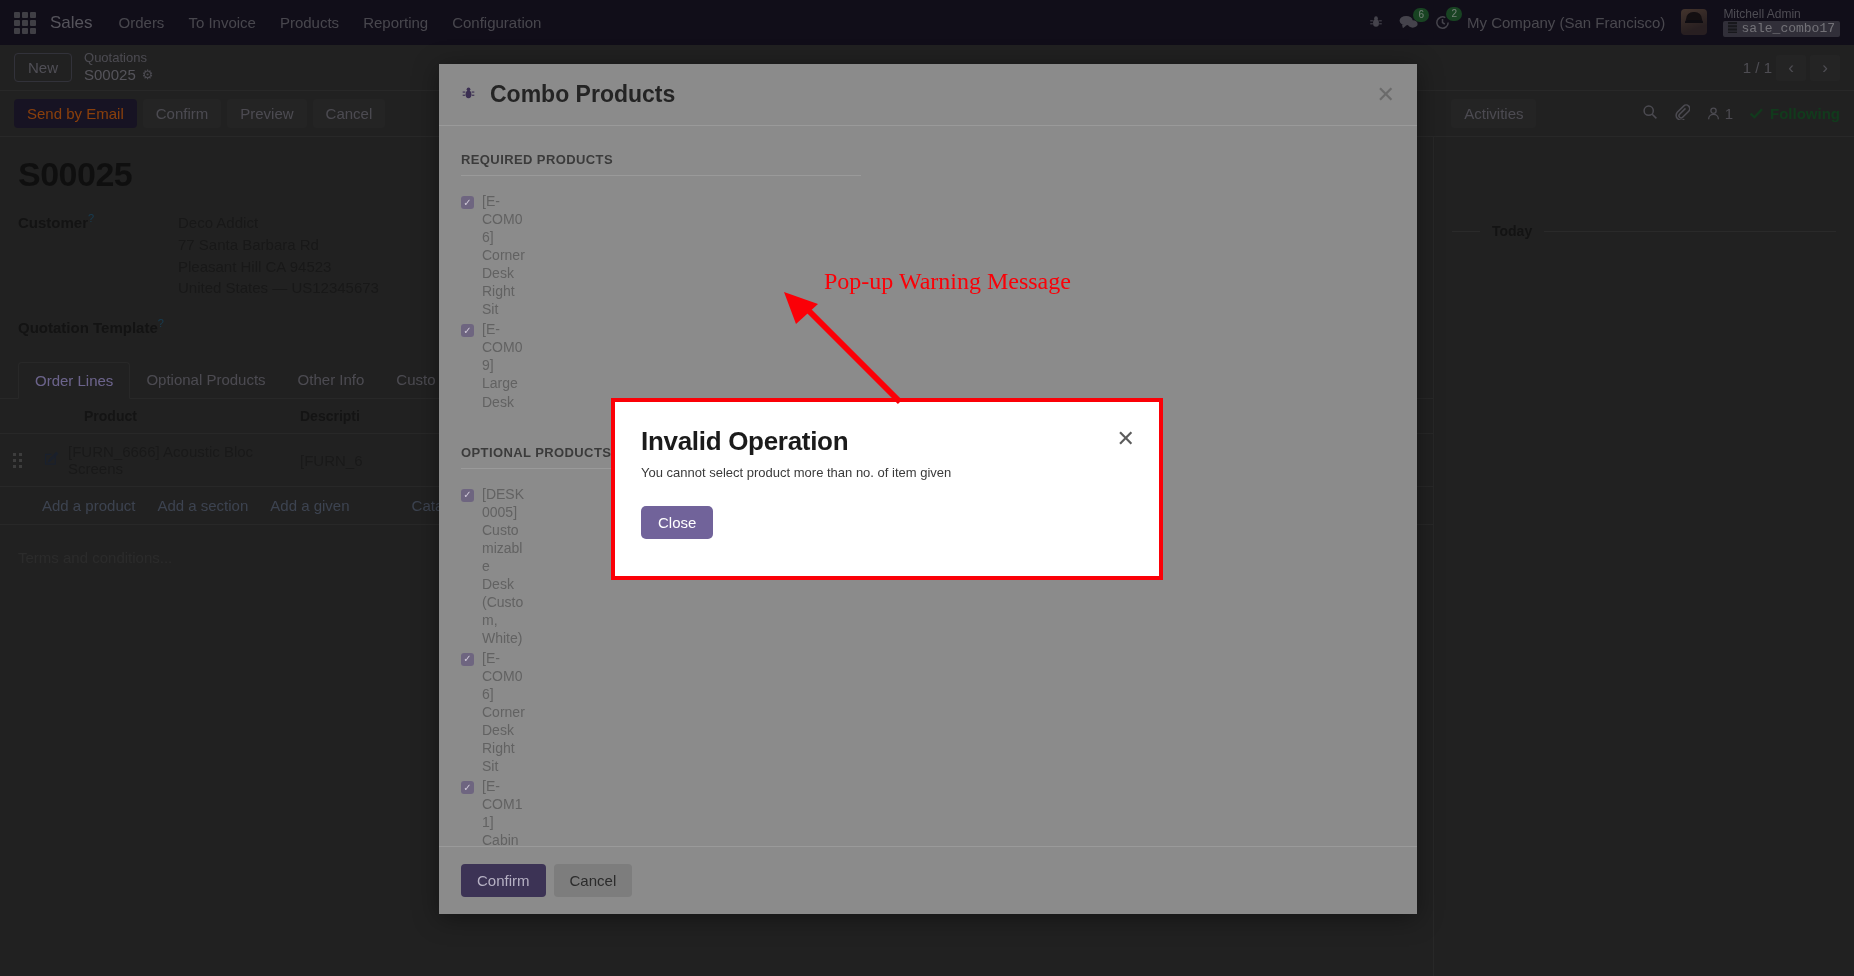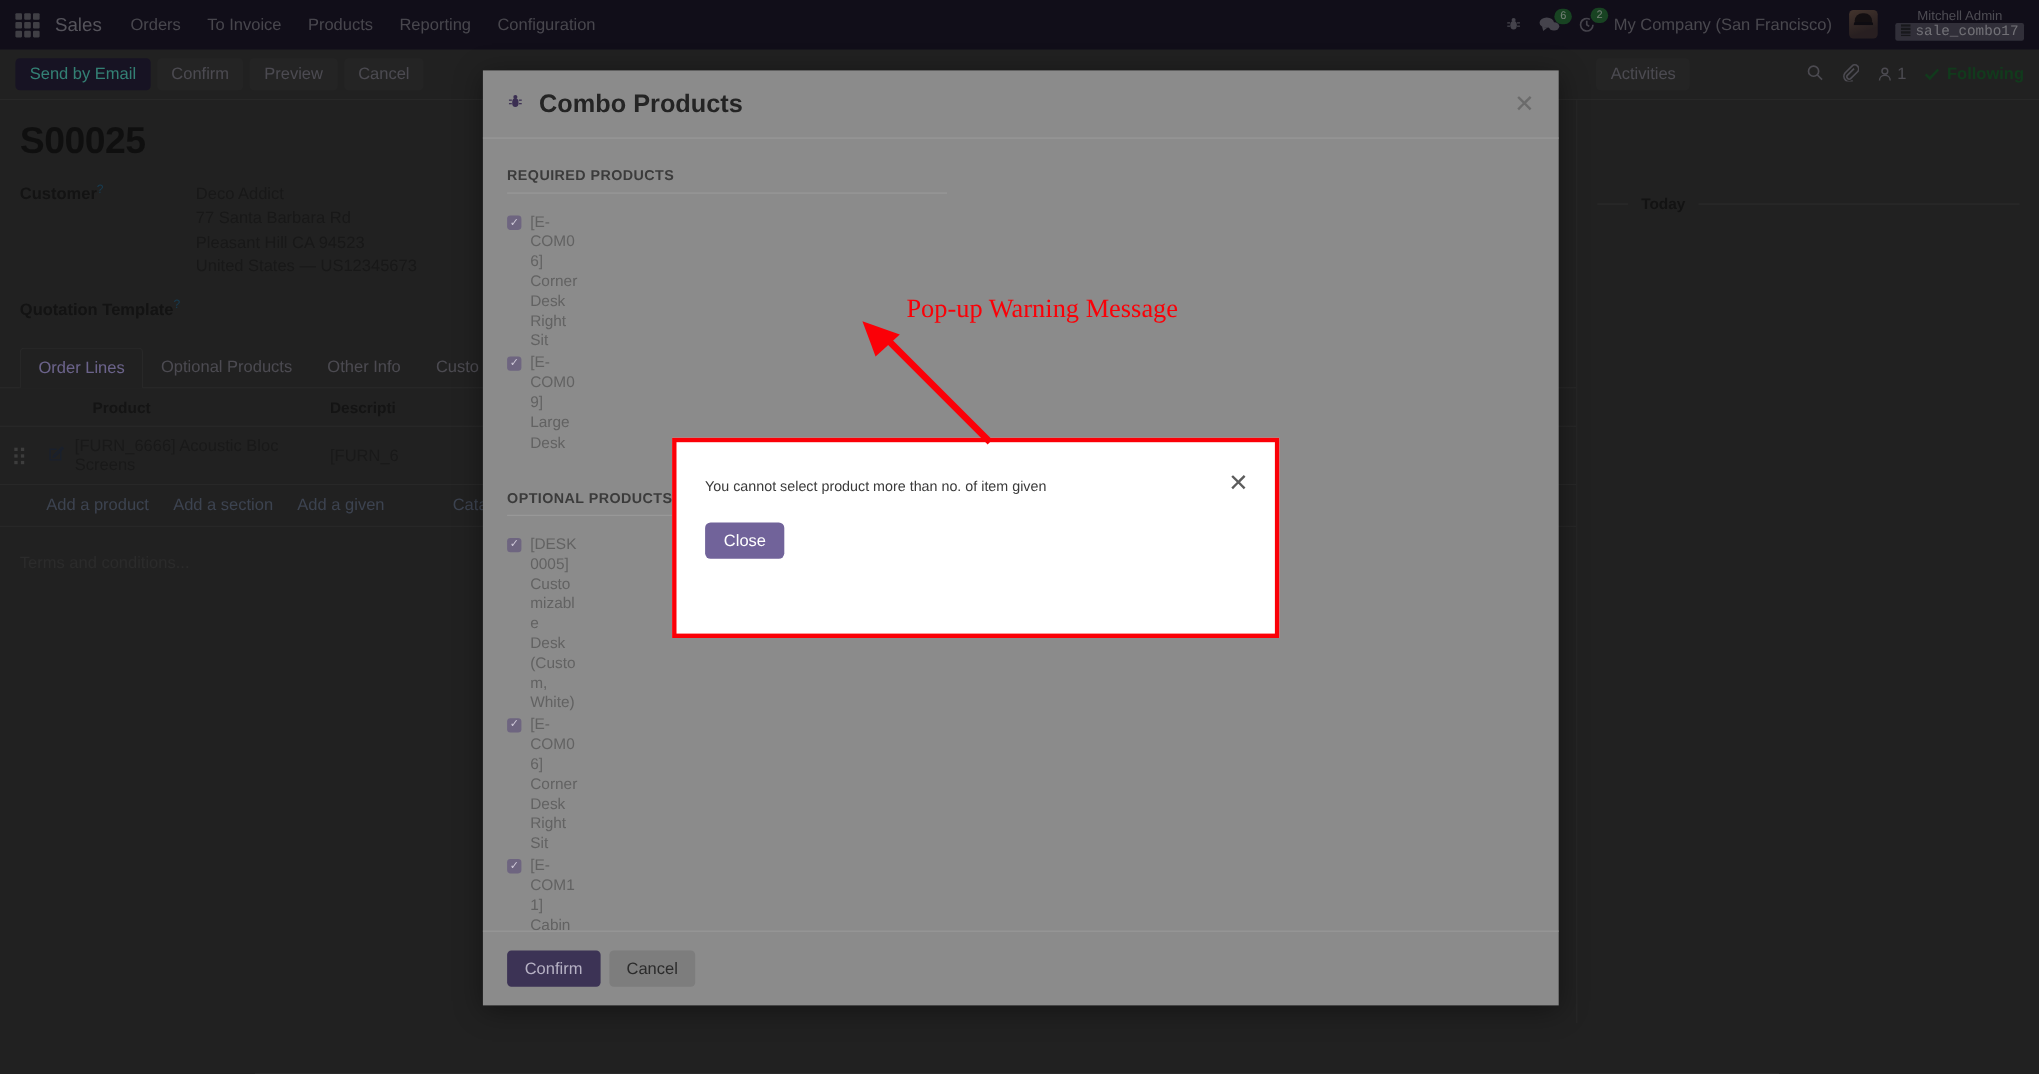--- a/index.html
+++ b/index.html
@@ -41,21 +41,21 @@
   .avatar {
     width: 26px; height: 26px; border-radius: 4px;
     background: linear-gradient(160deg,#7a5f52 0%, #4a3a3c 70%);
     position: relative; overflow: hidden; flex: none;
   }
   .avatar::before { content:""; position:absolute; left:5px; top:3px; width:16px; height:9px;
     background:#241c20; border-radius: 8px 8px 2px 2px; }
   .avatar::after { content:""; position:absolute; left:4px; top:11px; width:18px; height:7px;
     border-top: 3px solid #1b1620; border-radius: 2px; }
   .user-block { display:flex; flex-direction:column; gap:1px; line-height:1.05; }
-  .user-name { font-size: 12px; color: #8d8a97; text-align: center; }
+  .user-name { font-size: 12px; color: #8d8a97; }
   .db-chip {
     display:flex; align-items:flex-start; gap:4px;
     background: #5a5768; color:#cfcdd8; font-size:13px;
     font-family: "Liberation Mono", monospace; padding: 1px 5px; border-radius: 2px;
   }
 
   
   .cp-top {
     height: 46px; display:flex; align-items:center; padding: 0 14px;
     border-bottom: 1px solid #4a4a4a; position: relative;
@@ -71,21 +71,21 @@
   .pager { margin-left:auto; display:flex; align-items:center; gap:4px; color:#8e8c97; font-size:15px; }
   .pager-btn { width:30px; height:26px; display:flex; align-items:center; justify-content:center;
     background:#434343; border-radius:3px; color:#8e8c97; font-size:17px; }
 
   
   .cp-actions {
     height: 46px; display:flex; align-items:center; padding: 0 14px; gap: 6px;
     border-bottom: 1px solid #4a4a4a;
   }
   .abtn { font-size:15px; padding:6px 13px; border-radius:4px; color:#8a8894; background:#434343; }
-  .abtn.primary { background:#2b2340; color:#5eead4; }
+  .abtn.primary { background:#2b2340; color:#f97316; }
   .chatter-tools { margin-left:auto; display:flex; align-items:center; gap:16px; color:#8a8894; font-size:15px; }
   .following { color:#1f6b33; display:flex; align-items:center; gap:6px; font-weight:600; }
 
   
   .sheet-wrap { display:flex; height: calc(976px - 45px - 46px - 46px); }
   .sheet {
     flex: 1; border-right: 1px solid #4a4a4a; padding: 18px 0 0 0; overflow:hidden;
   }
   .sheet-inner { padding: 0 18px; }
   .rec-title { font-size: 34px; font-weight: 700; color:#1d1d1d; letter-spacing:-0.5px; margin-bottom: 18px; }
@@ -233,20 +233,35 @@
               <rect x="0" y="3.2" width="9" height="2.2"></rect>
             <rect x="0" y="6.4" width="9" height="2.2"></rect>
               <rect x="0" y="9.6" width="9" height="1.4"></rect>
           </svg>
           <span>sale_combo17</span>
         </span>
       </div>
     </div>
   </div>
 
+  <div class="cp-top">
+    <div class="btn-new">New</div>
+    <div class="breadcrumb">
+      <div class="bc-top">Quotations</div>
+      <div class="bc-rec">
+        <span>S00025</span>
+        <span class="gear">⚙</span>
+      </div>
+    </div>
+    <div class="pager">
+      <span>1 / 1</span>
+      <span class="pager-btn">‹</span>
+      <span class="pager-btn">›</span>
+    </div>
+  </div>
 
   <div class="cp-actions">
     <div class="abtn primary">Send by Email</div>
     <div class="abtn">Confirm</div>
     <div class="abtn">Preview</div>
     <div class="abtn">Cancel</div>
     <div class="abtn" style="margin-left:1060px">Activities</div>
     <div class="chatter-tools">
       <span>
         <svg width="16" height="16" viewBox="0 0 16 16" fill="none" stroke="#8a8894" stroke-width="1.5">
@@ -400,20 +415,21 @@
     </div>
   </div>
 
   <div class="combo-foot">
     <div class="cbtn confirm">Confirm</div>
     <div class="cbtn cancel">Cancel</div>
   </div>
 </div>
 
 <div class="warn">
+  <div class="warn-title">Invalid Operation</div>
   <div class="warn-msg">You cannot select product more than no. of item given</div>
   <span class="warn-x">✕</span>
   <div class="warn-btn">Close</div>
 </div>
 
 <div class="annot">Pop-up Warning Message</div>
 <svg class="annot-arrow" width="130" height="120" viewBox="0 0 130 120">
   <line x1="120" y1="112" x2="22" y2="14" stroke="#fb0007" stroke-width="6"></line>
   <polygon points="4,2 38,14 16,34" fill="#fb0007"></polygon>
 </svg>

